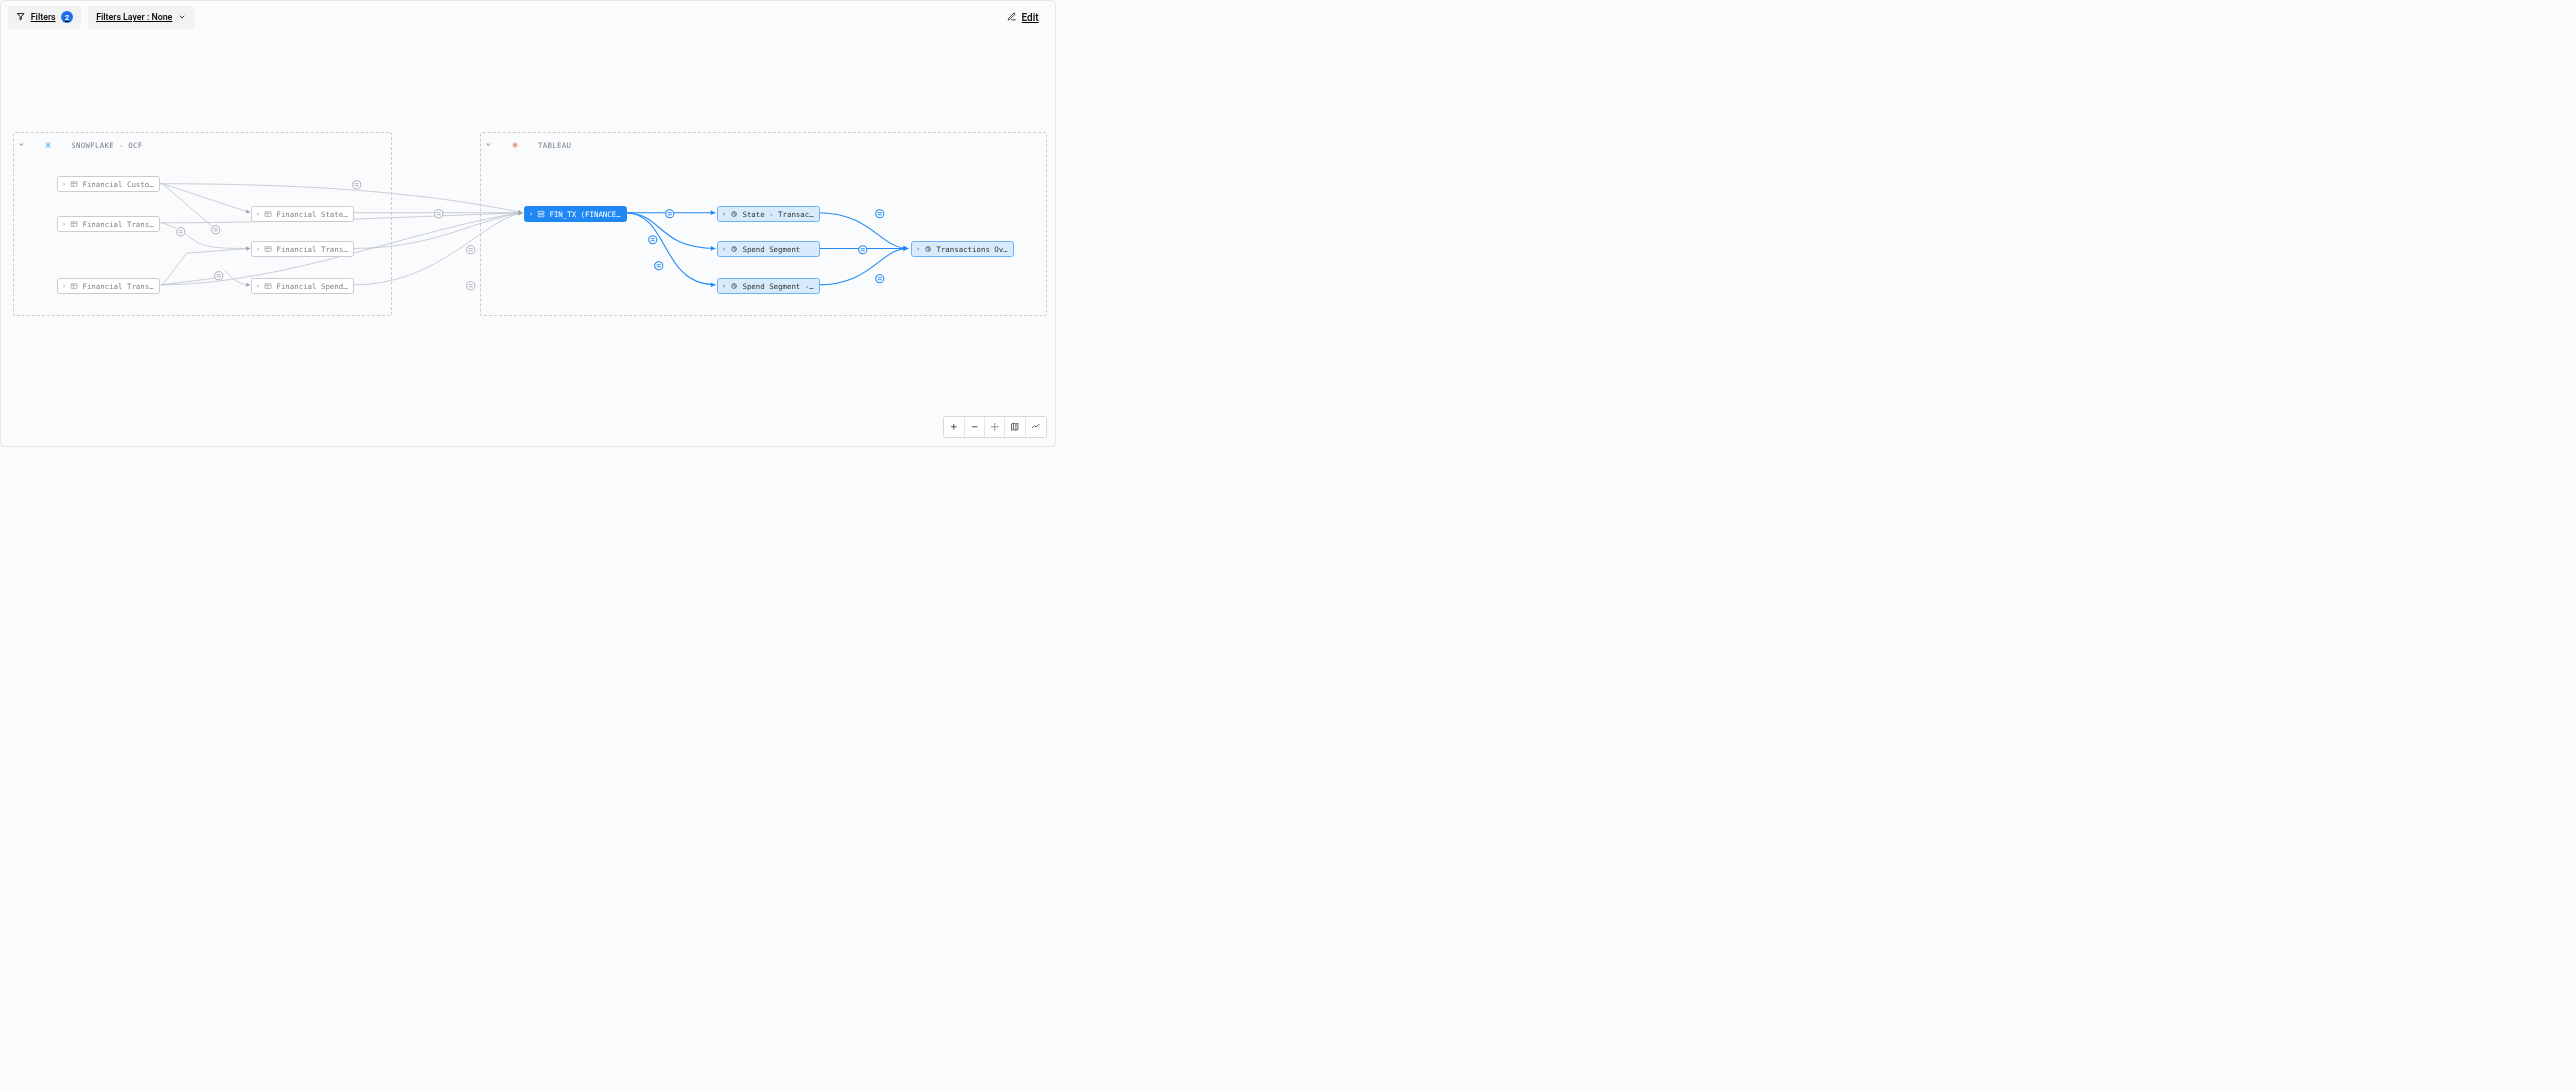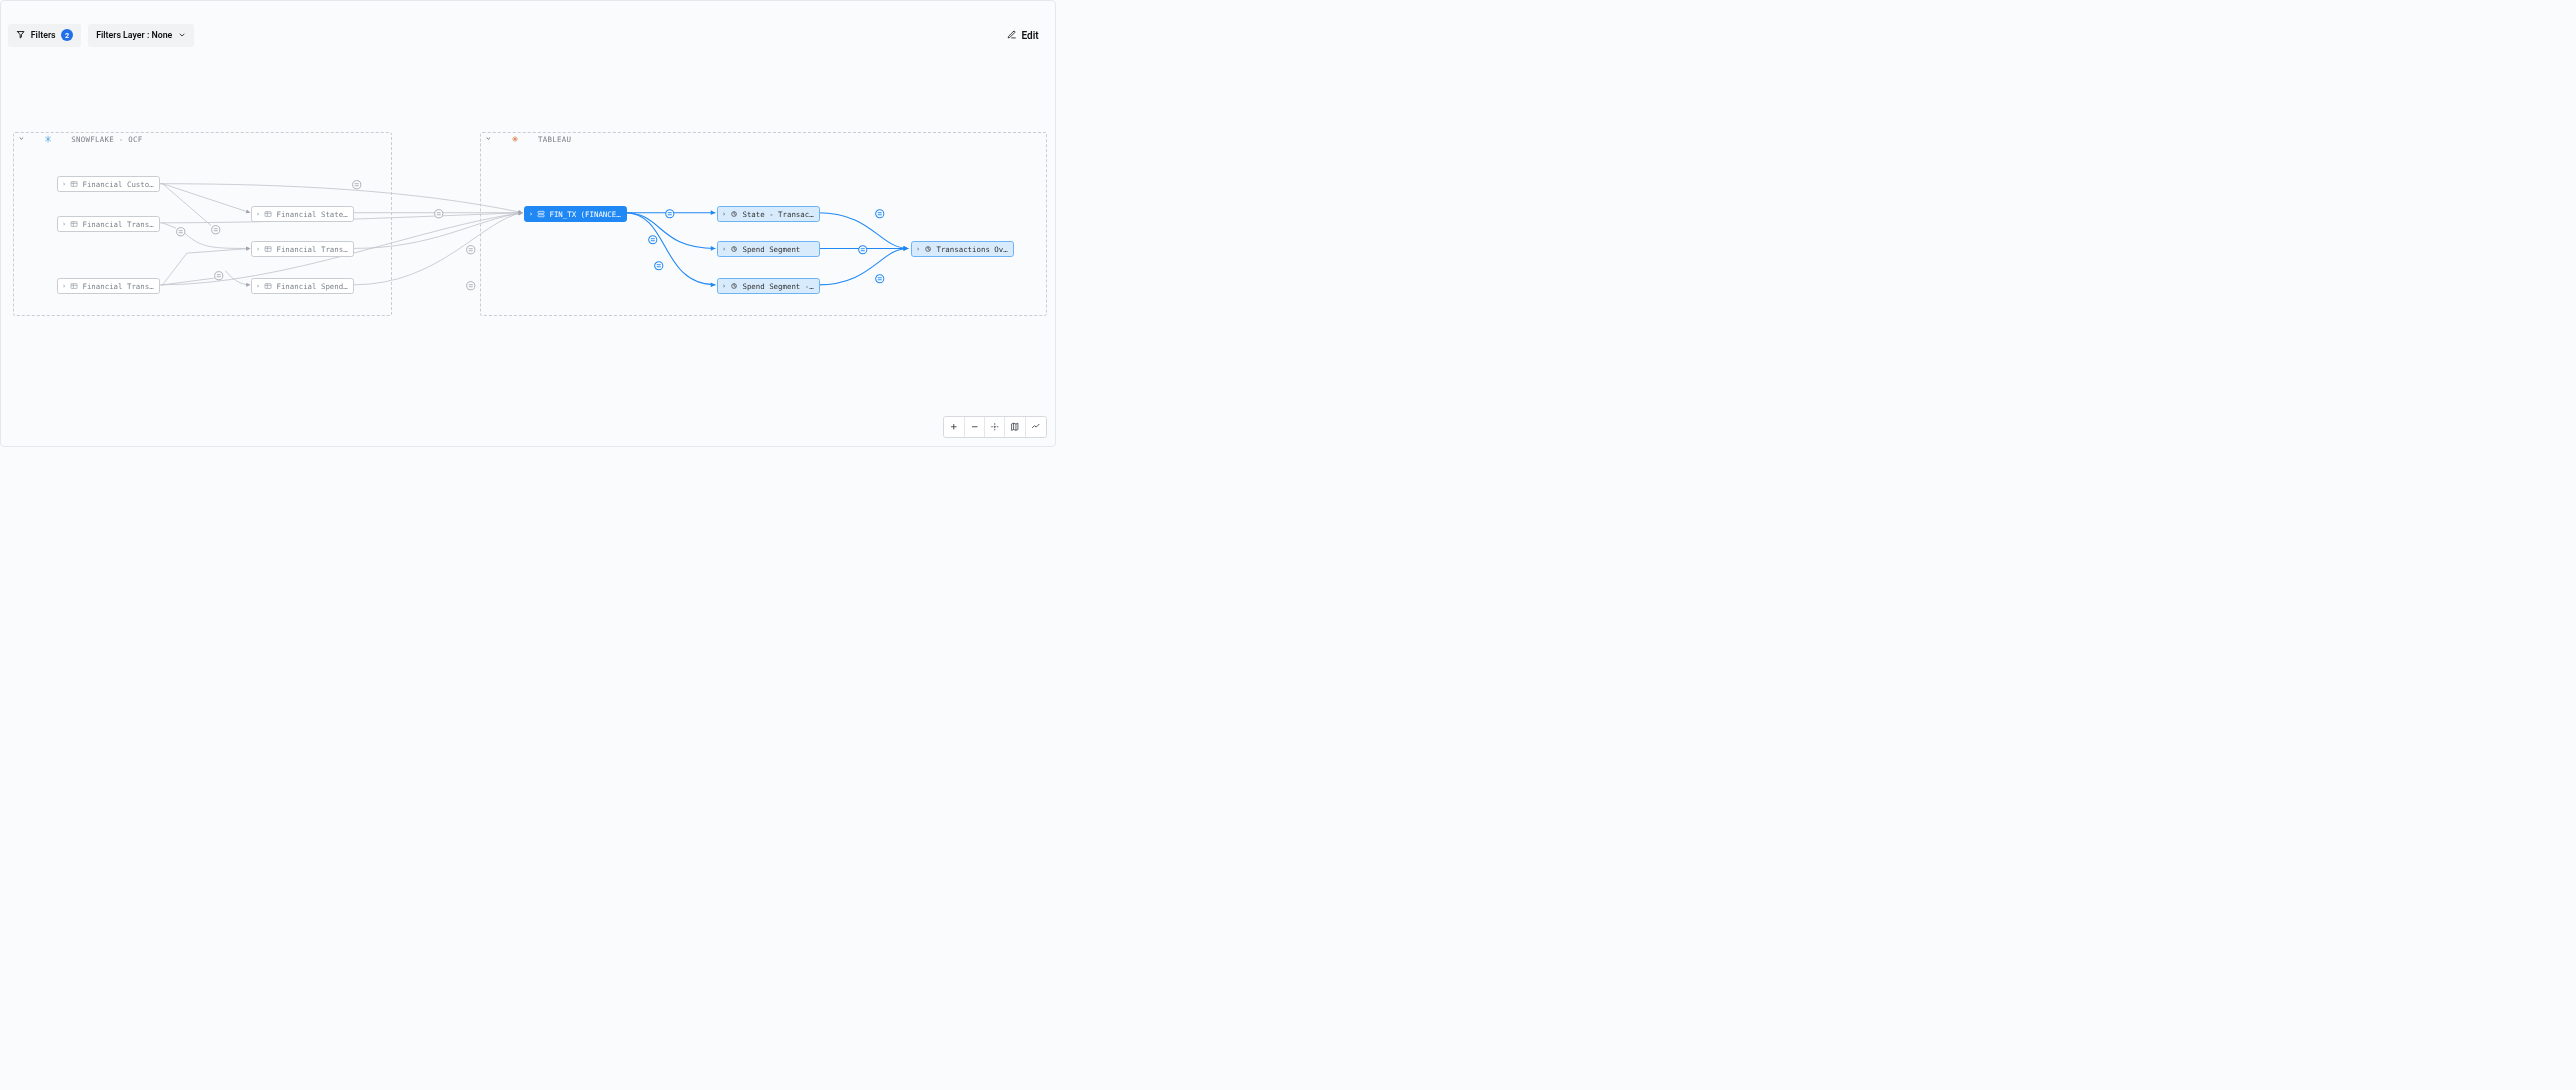--- a/index.html
+++ b/index.html
@@ -12,25 +12,26 @@
       height: 447px;
       border: 0.7px solid #e5e7eb;
       border-radius: 4.1px;
       background: #fafbfc;
       overflow: hidden;
     }
 
     
     .toolbar {
       position: absolute;
-      top: 22px; left: 6.8px; right: 6.8px;
+      top: 4px; left: 6.8px; right: 6.8px;
       display: flex;
       align-items: center;
       gap: 6.8px;
       height: 24.4px;
+      text-decoration: underline;
     }
     .pill {
       display: inline-flex;
       align-items: center;
       gap: 5.4px;
       background: #f0f2f4;
       border-radius: 2.7px;
       padding: 4.1px 8.1px;
       height: 23px;
       font-size: 8.8px;
@@ -69,21 +70,21 @@
 
     
     .group {
       position: absolute;
       border: 0.8px dashed #c9ccd1;
       border-radius: 2.7px;
       background: transparent;
     }
     .group-header {
       position: absolute;
-      top: 2px; left: 4.1px;
+      top: 8px; left: 4.1px;
       display: flex; align-items: center; gap: 19px;
       font-family: ui-monospace, "SFMono-Regular", Menlo, Consolas, monospace;
       font-size: 7.4px;
       letter-spacing: 0.3px;
       color: #7a818b;
       justify-content: flex-end;
     }
     .group-header .chev { color: #555; }
 
     

